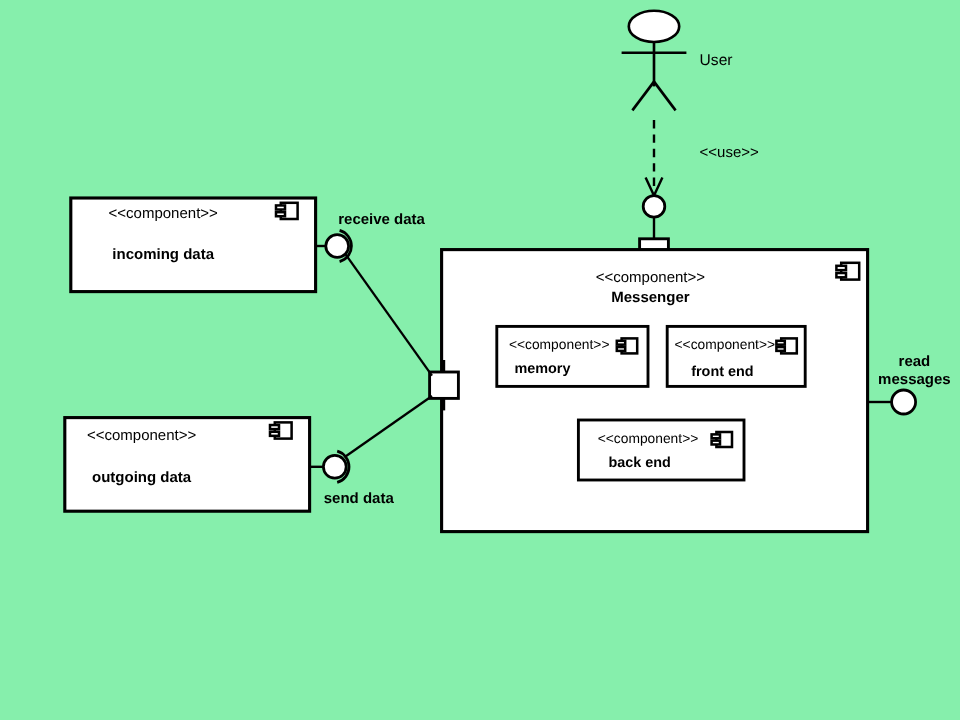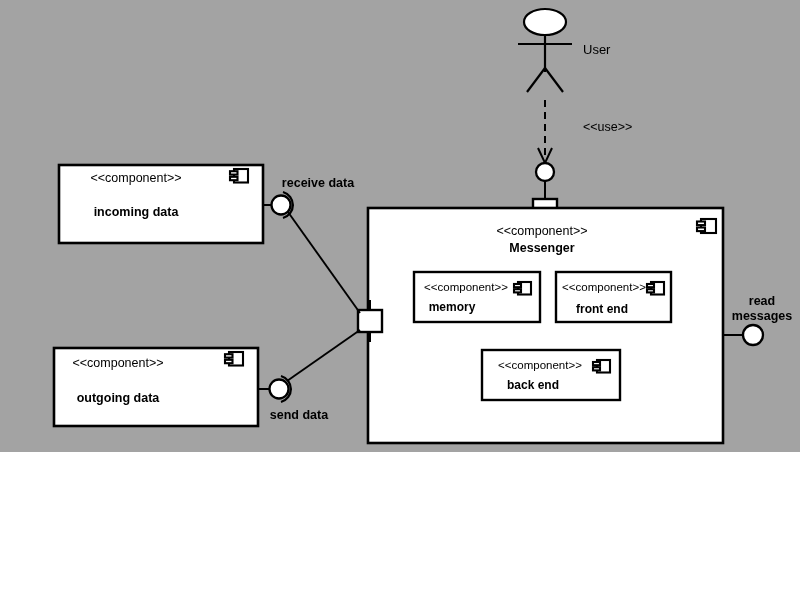--- a/index.html
+++ b/index.html
@@ -10,22 +10,22 @@
   }
   body {
     width: 800px;
     height: 600px;
     font-family: "Liberation Sans", sans-serif;
     overflow: hidden;
   }
   #diagram-root {
     position: relative;
     width: 800px;
-    height: 452px;
-    background: #a3a3a3;
+    height: 600px;
+    background: #86efac;
   }
   svg#uml-canvas {
     display: block;
     width: 800px;
     height: 600px;
   }
   .box-stroke {
     fill: #ffffff;
     stroke: #000000;
     stroke-width: 2.6;

